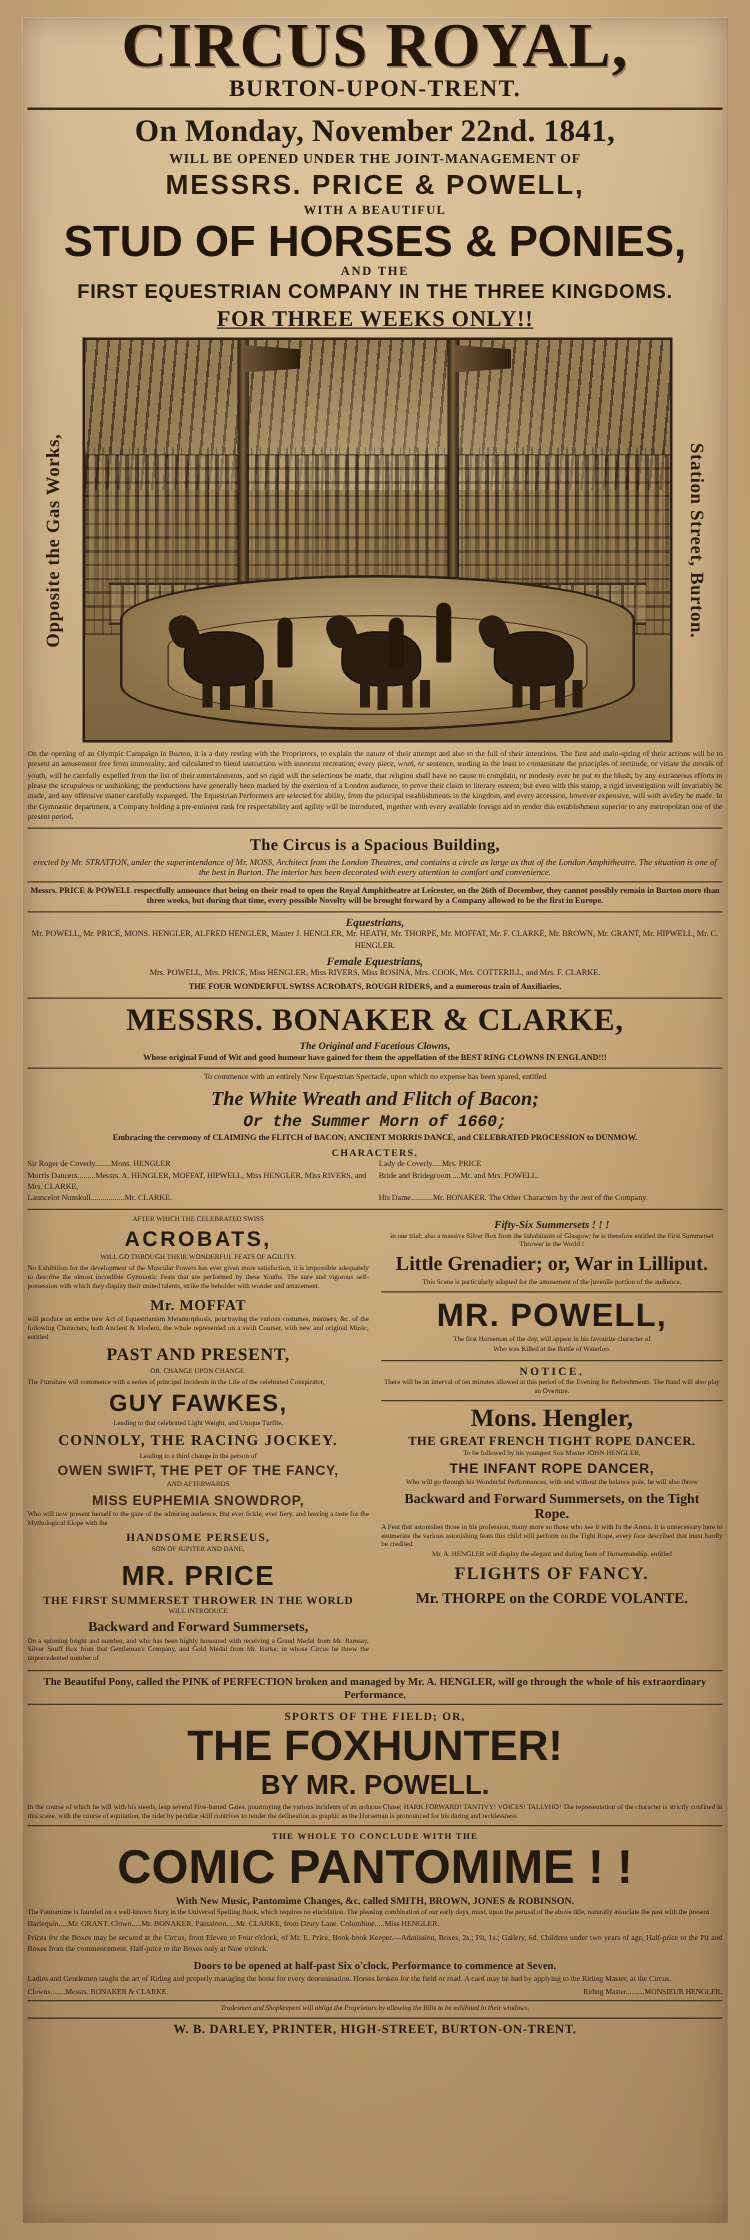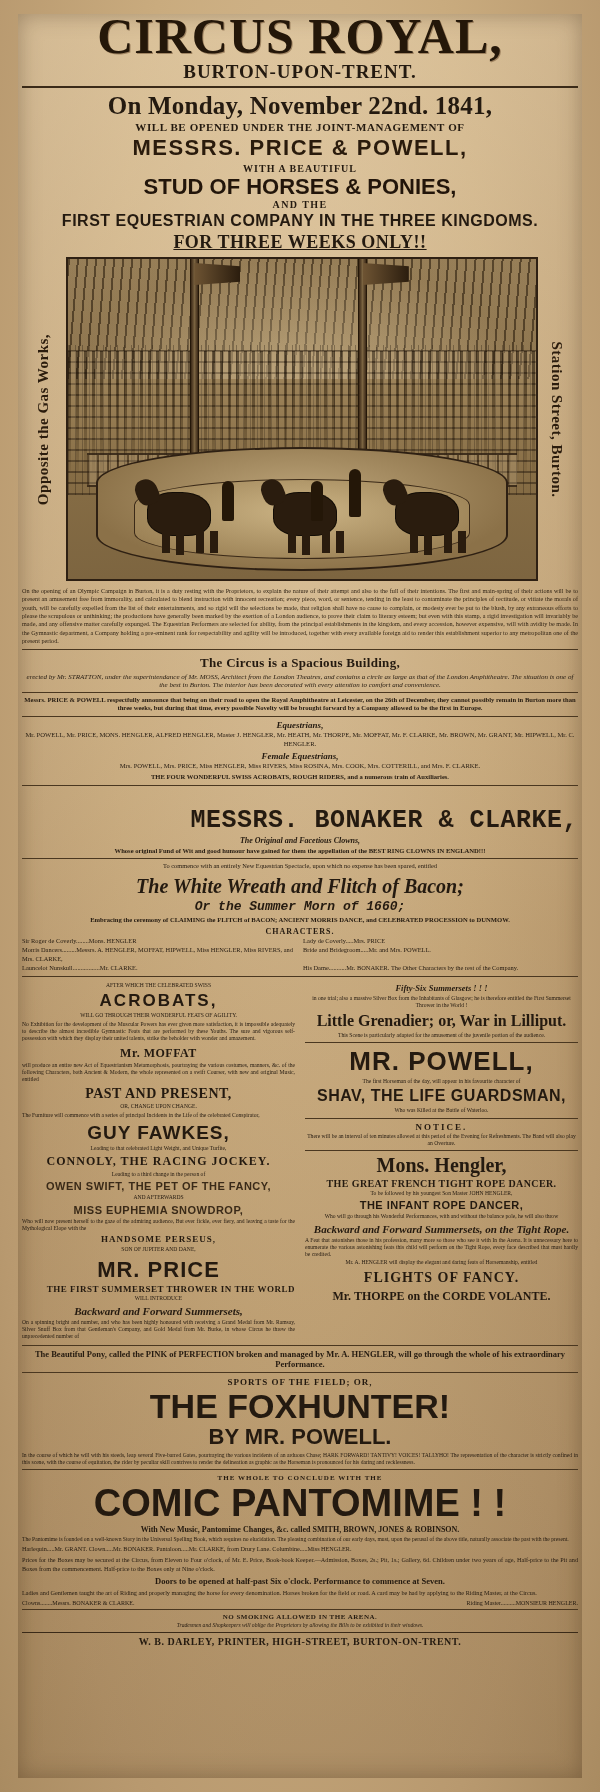--- a/index.html
+++ b/index.html
@@ -78,21 +78,21 @@
   }
   .t-withbeaut{
     font-size:10px;
     font-weight:bold;
     letter-spacing:1px;
     margin:2px 0 0;
   }
   .t-stud{
     font-family:"Liberation Sans", sans-serif;
     font-weight:bold;
-    font-size:22px;
+    font-size:35px;
     letter-spacing:0px;
     line-height:1;
     margin:2px 0 1px;
     color:#22150a;
   }
   .t-andthe{font-size:10px;font-weight:bold;letter-spacing:1.4px;margin:1px 0;}
   .t-first-eq{
     font-family:"Liberation Sans", sans-serif;
     font-weight:bold;
     font-size:16px;
@@ -230,33 +230,32 @@
     font-size:7px;
     font-style:italic;
     margin:1px 0;
   }
   .small{font-size:6.4px;line-height:1.3;margin:2px 0;}
   .smallb{font-size:6.6px;font-weight:bold;line-height:1.3;margin:2px 0;}
   .eq-head{font-weight:bold;font-size:9px;margin:3px 0 1px;font-style:italic;}
   .names{font-size:6.6px;line-height:1.35;margin:1px 0;}
 
   .t-bonaker{
-    font-family:Liberation Mono, monospace;
+    font-family:Liberation Serif, serif;
     font-weight:bold;
     font-size:25px;
     letter-spacing:.5px;
-    margin:20px 0 1px;
-    text-align:right;
+    margin:4px 0 1px;
   }
   .t-clowns{font-size:8px;font-weight:bold;font-style:italic;margin:1px 0;}
   .t-white{
     font-family:"Liberation Serif", serif;
     font-style:italic;
     font-weight:bold;
-    font-size:20px;
+    font-size:16px;
     margin:4px 0 0;
   }
   .t-or-summer{font-weight:bold;font-size:13px;font-style:italic;margin:1px 0 2px;font-family:Liberation Mono, monospace;}
   .t-characters{font-weight:bold;font-size:8px;letter-spacing:1px;margin:3px 0 1px;}
 
   .cast{
     font-size:6.4px;
     line-height:1.4;
     text-align:left;
     margin:0 auto;
@@ -274,22 +273,22 @@
   }
   .tiny{font-size:5.6px;line-height:1.3;margin:1px 0;text-align:justify;}
   .tinyc{font-size:5.6px;line-height:1.3;margin:1px 0;text-align:center;}
   .t-hl{font-weight:bold;font-size:12px;margin:3px 0 1px;letter-spacing:.5px;}
   .t-hl2{font-weight:bold;font-size:14px;margin:3px 0 1px;letter-spacing:.5px;}
   .t-guy{font-family:"Liberation Sans",sans-serif;font-weight:bold;font-size:19px;margin:3px 0 1px;letter-spacing:1px;}
   .t-connoly{font-weight:bold;font-size:12px;margin:2px 0;letter-spacing:1px;}
   .t-owen{font-family:"Liberation Sans",sans-serif;font-weight:bold;font-size:11px;margin:2px 0;letter-spacing:.5px;color:#3a2a18;}
   .t-perseus{font-weight:bold;font-size:9px;margin:2px 0;letter-spacing:1px;}
   .t-mrprice{font-family:"Liberation Sans",sans-serif;font-weight:bold;font-size:22px;margin:4px 0 1px;letter-spacing:1px;}
-  .t-summerset{font-weight:bold;font-size:9px;margin:1px 0;letter-spacing:.5px;text-align:right;}
-  .t-backward{font-weight:bold;font-size:11px;margin:2px 4px;font-style:italic;}
+  .t-summerset{font-weight:bold;font-size:9px;margin:1px 0;letter-spacing:.5px;}
+  .t-backward{font-weight:bold;font-size:11px;margin:2px 16px;}
   .t-fifty{font-weight:bold;font-size:8.5px;font-style:italic;margin:2px 0;}
   .t-little{font-weight:bold;font-size:16px;margin:2px 0;}
   .t-powell{font-family:"Liberation Sans",sans-serif;font-weight:bold;font-size:26px;margin:3px 0 1px;letter-spacing:1px;}
   .t-shav{font-family:"Liberation Sans",sans-serif;font-weight:bold;font-size:16px;margin:2px 0;letter-spacing:.5px;}
   .t-notice{font-weight:bold;font-size:9px;letter-spacing:2px;margin:3px 0 1px;}
   .t-hengler{font-family:"Liberation Serif",serif;font-weight:bold;font-size:20px;margin:3px 0 1px;}
   .t-french{font-weight:bold;font-size:10px;margin:1px 0;letter-spacing:.4px;}
   .t-infant{font-family:"Liberation Sans",sans-serif;font-weight:bold;font-size:11px;margin:2px 0;letter-spacing:.5px;}
   .t-flights{font-weight:bold;font-size:14px;margin:3px 0;letter-spacing:1px;}
   .t-thorpe{font-weight:bold;font-size:12px;margin:2px 0;}
@@ -434,21 +433,20 @@
         <p class="tiny">On a spinning bright and number, and who has been highly honoured with receiving a Grand Medal from Mr. Ramsay, Silver Snuff Box from that Gentleman's Company, and Gold Medal from Mr. Burke, in whose Circus he threw the unprecedented number of</p>
       </div>
       <div class="col">
         <div class="t-fifty">Fifty-Six Summersets ! ! !</div>
         <p class="tinyc">in one trial; also a massive Silver Box from the Inhabitants of Glasgow; he is therefore entitled the First Summerset Thrower in the World !</p>
         <div class="t-little">Little Grenadier; or, War in Lilliput.</div>
         <p class="tinyc">This Scene is particularly adapted for the amusement of the juvenile portion of the audience.</p>
         <hr class="rule thin">
         <div class="t-powell">MR. POWELL,</div>
         <div class="tinyc">The first Horseman of the day, will appear in his favourite character of</div>
-        <div class="t-shav">SHAV, THE LIFE GUARDSMAN,</div>
         <div class="tinyc">Who was Killed at the Battle of Waterloo.</div>
         <hr class="rule thin">
         <div class="t-notice">NOTICE.</div>
         <p class="tinyc">There will be an interval of ten minutes allowed at this period of the Evening for Refreshments. The Band will also play an Overture.</p>
         <hr class="rule thin">
         <div class="t-hengler">Mons. Hengler,</div>
         <div class="t-french">THE GREAT FRENCH TIGHT ROPE DANCER.</div>
         <div class="tinyc">To be followed by his youngest Son Master JOHN HENGLER,</div>
         <div class="t-infant">THE INFANT ROPE DANCER,</div>
         <div class="tinyc">Who will go through his Wonderful Performances, with and without the balance pole, he will also throw</div>
@@ -479,18 +477,17 @@
     <p class="prices">Prices for the Boxes may be secured at the Circus, from Eleven to Four o'clock, of Mr. E. Price, Book-book Keeper.—Admission, Boxes, 2s.; Pit, 1s.; Gallery, 6d. Children under two years of age, Half-price to the Pit and Boxes from the commencement. Half-price to the Boxes only at Nine o'clock.</p>
     <div class="t-doors">Doors to be opened at half-past Six o'clock. Performance to commence at Seven.</div>
     <p class="prices">Ladies and Gentlemen taught the art of Riding and properly managing the horse for every denomination. Horses broken for the field or road. A card may be had by applying to the Riding Master, at the Circus.</p>
 
     <div class="footline">
       <span>Clowns........Messrs. BONAKER &amp; CLARKE.</span>
       <span>Riding Master..........MONSIEUR HENGLER.</span>
     </div>
 
     <hr class="rule thin">
-    <div class="t-nosmoke">NO SMOKING ALLOWED IN THE ARENA.</div>
     <div class="tinyc ital">Tradesmen and Shopkeepers will oblige the Proprietors by allowing the Bills to be exhibited in their windows.</div>
     <div class="t-printer">W. B. DARLEY, PRINTER, HIGH-STREET, BURTON-ON-TRENT.</div>
 
   </div>
 </div>
 
 </body></html>

